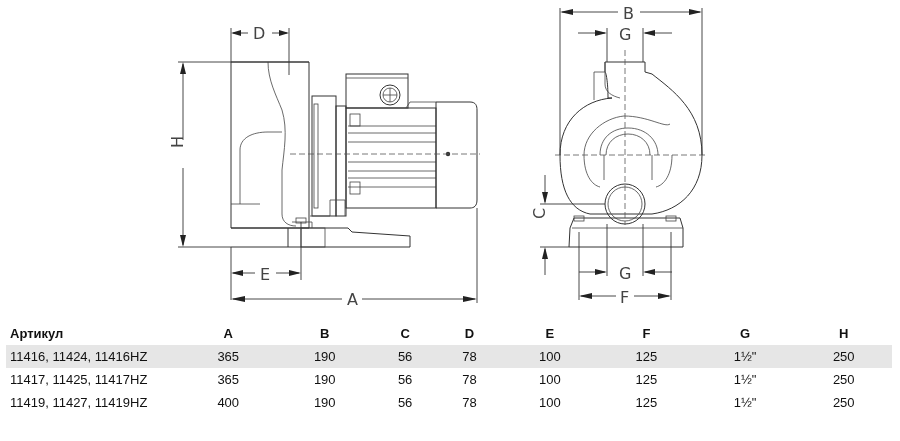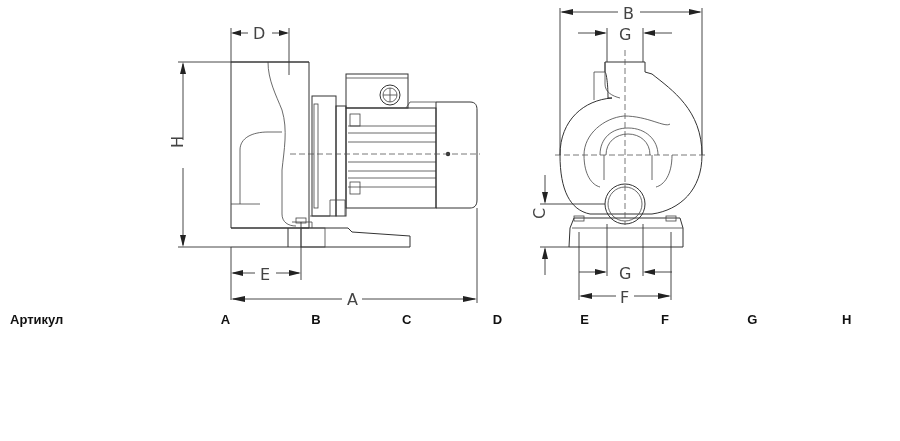--- a/index.html
+++ b/index.html
@@ -5,21 +5,21 @@
   html, body { margin:0; padding:0; background:#fff; }
   body { width:900px; height:441px; position:relative; overflow:hidden; font-family:"Liberation Sans", sans-serif; }
   #drawing { position:absolute; left:0; top:0; width:900px; height:320px; }
   #drawing svg { display:block; }
   .ln { stroke:#333; stroke-width:1; fill:none; }
   .thin { stroke:#444; stroke-width:0.8; fill:none; }
   .dash { stroke:#555; stroke-width:0.8; fill:none; stroke-dasharray:6 3; }
   .dim { stroke:#333; stroke-width:0.9; fill:none; }
   .arr { fill:#222; stroke:none; }
   .lbl { font-family:"DejaVu Sans", sans-serif; font-size:16px; fill:#444; }
-  table { position:absolute; left:6px; top:308px; width:886px; border-collapse:collapse; font-size:13px; color:#111; }
+  table { position:absolute; left:6px; top:322px; width:886px; border-collapse:collapse; font-size:13px; color:#111; }
   th { font-weight:bold; height:23px; text-align:center; padding:0; }
   th.first, td.first { text-align:left; padding-left:4px; }
   td { height:23px; text-align:center; padding:0; }
   tr.shade td { background:#e6e6e6; }
 </style>
 </head>
 <body>
 
 <div id="drawing">
 <svg width="900" height="320" viewBox="0 0 900 320" xmlns="http://www.w3.org/2000/svg">
@@ -173,14 +173,47 @@
       <th>B</th>
       <th>C</th>
       <th>D</th>
       <th>E</th>
       <th>F</th>
       <th>G</th>
       <th>H</th>
     </tr>
   </thead>
   <tbody>
+    <tr class="shade">
+      <td class="first">11416, 11424, 11416HZ</td>
+      <td>365</td>
+      <td>190</td>
+      <td>56</td>
+      <td>78</td>
+      <td>100</td>
+      <td>125</td>
+      <td>1½"</td>
+      <td>250</td>
+    </tr>
+    <tr>
+      <td class="first">11417, 11425, 11417HZ</td>
+      <td>365</td>
+      <td>190</td>
+      <td>56</td>
+      <td>78</td>
+      <td>100</td>
+      <td>125</td>
+      <td>1½"</td>
+      <td>250</td>
+    </tr>
+    <tr>
+      <td class="first">11419, 11427, 11419HZ</td>
+      <td>400</td>
+      <td>190</td>
+      <td>56</td>
+      <td>78</td>
+      <td>100</td>
+      <td>125</td>
+      <td>1½"</td>
+      <td>250</td>
+    </tr>
   </tbody>
 </table>
 
 </body></html>

